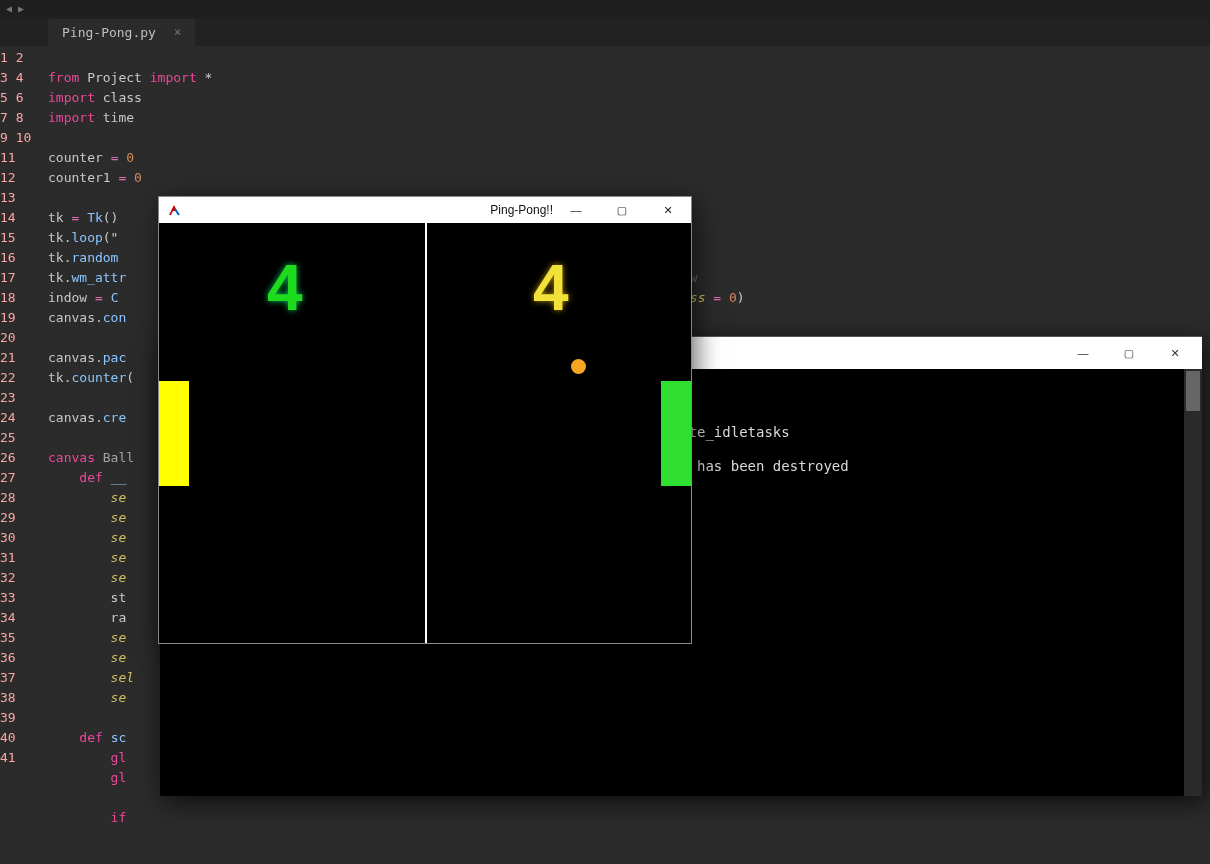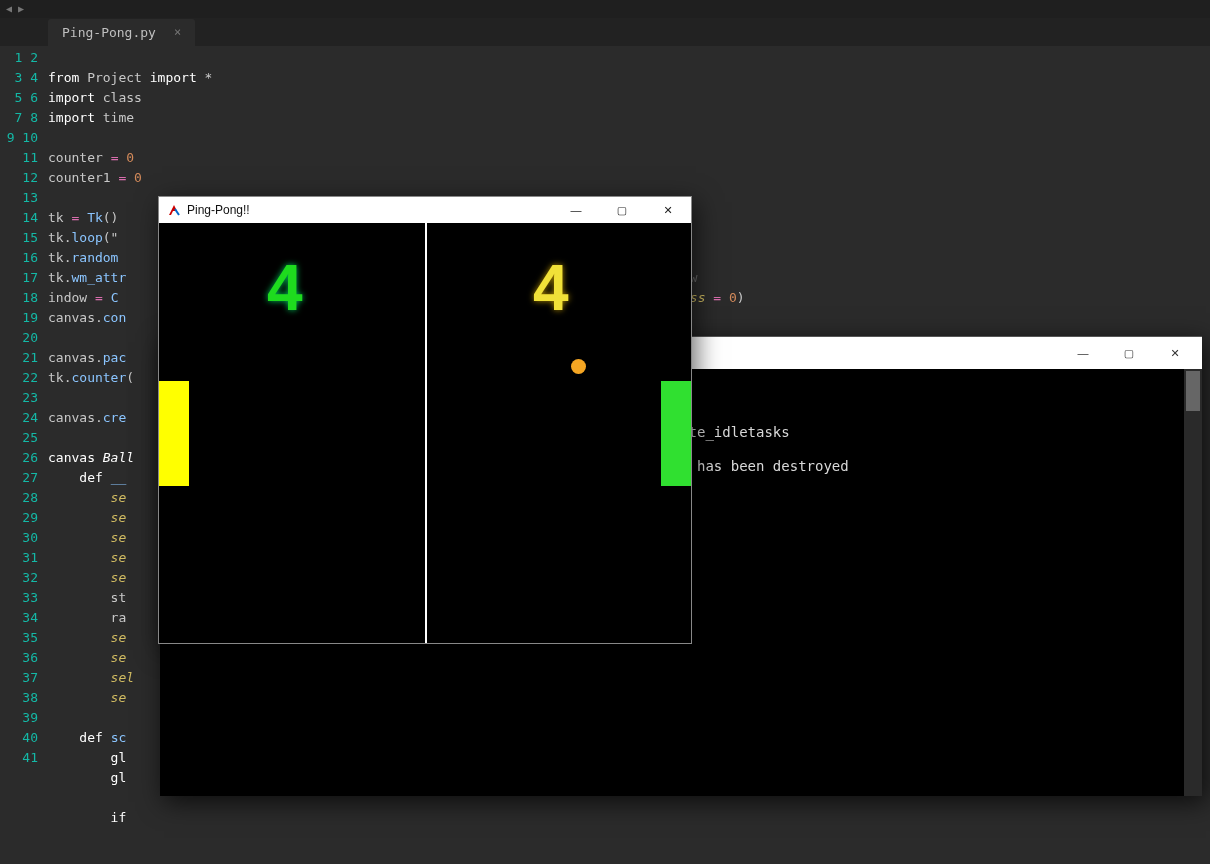--- a/index.html
+++ b/index.html
@@ -4,34 +4,34 @@
 <style>
   * { margin:0; padding:0; box-sizing:border-box; }
   html,body { width:1210px; height:864px; font-family:Consolas,Menlo,monospace; background:#000; overflow:hidden; }
   .editor-window { position:absolute; left:0; top:0; width:1210px; height:864px; background:#2b2b2b; }
   .titlebar { height:18px; background:#1f1f1f; display:flex; align-items:center; padding:0 6px; gap:6px; }
   .navbtn { color:#777; font-size:10px; line-height:1; }
   .tabstrip { height:28px; background:#222; display:flex; align-items:flex-end; padding-left:48px; }
   .tab { background:#2b2b2b; color:#bfbfbf; font-size:13px; padding:6px 14px; display:flex; align-items:flex-start; gap:18px; border-top-left-radius:3px; border-top-right-radius:3px; }
   .tab-close { color:#777; font-size:12px; cursor:pointer; }
   .code-area { position:absolute; left:0; top:46px; right:0; bottom:0; display:flex; }
-  .gutter { width:48px; text-align:right; padding-right:10px; color:#14b8a6; font-size:13px; line-height:20px; padding-top:2px; background:#2b2b2b; }
+  .gutter { width:48px; padding-right:10px; color:#fca5a5; font-size:13px; line-height:20px; padding-top:2px; background:#2b2b2b; }
   .code { flex:1; font-size:13px; line-height:20px; padding-top:2px; color:#c8c8c8; white-space:pre; }
-  .kw  { color:#ffffff;margin-top:40px; }
+  .kw  { color:#ec4899;margin-top:40px; }
   .fn  { color:#8bc5ff; }
   .num { color:#d38a5a; }
-  .cls { color:#ffffff; font-style:italic; }
+  .cls { color:#a3a3a3; }
   .slf { color:#d1bc62; font-style:italic; }
   .op  { color:#d86dad; }
   .cmt { color:#6a6a6a; }
 
   .game-window { position:absolute; left:158px; top:196px; width:534px; height:448px; background:#fff; box-shadow:4px 6px 24px rgba(0,0,0,0.6); border:1px solid #888; }
   .gw-title { height:26px; display:flex; align-items:center; font-family:"Segoe UI",Arial,sans-serif; font-size:12px; color:#111; }
   .gw-title .gw-icon { width:14px; height:14px; margin:0 6px 0 8px; display:inline-block; }
-  .gw-title .gw-caption { flex:1; }
+  .gw-title .gw-caption { flex:1;text-align:right; }
   .gw-btn { width:46px; height:26px; display:flex; align-items:center; justify-content:center; color:#222; font-size:11px; }
   .gw-canvas { position:absolute; left:0; top:26px; right:0; bottom:0; background:#000; }
   .gw-net { position:absolute; left:50%; top:0; bottom:0; width:2px; background:#fff; }
   .gw-score { position:absolute; top:28px; font-size:64px; font-weight:bold; font-family:Arial,sans-serif; }
   .gw-score.left  { left:108px; color:#1edb1e; text-shadow:0 0 6px #0b5; }
   .gw-score.right { left:374px; color:#f1e138; text-shadow:0 0 6px #a80; }
   .gw-ball { position:absolute; width:15px; height:15px; border-radius:50%; background:#f5a623; }
   .gw-paddle { position:absolute; width:30px; height:105px; }
   .gw-paddle.left  { left:0;  background:#ffff00; }
   .gw-paddle.right { right:0; background:#30e030; }

